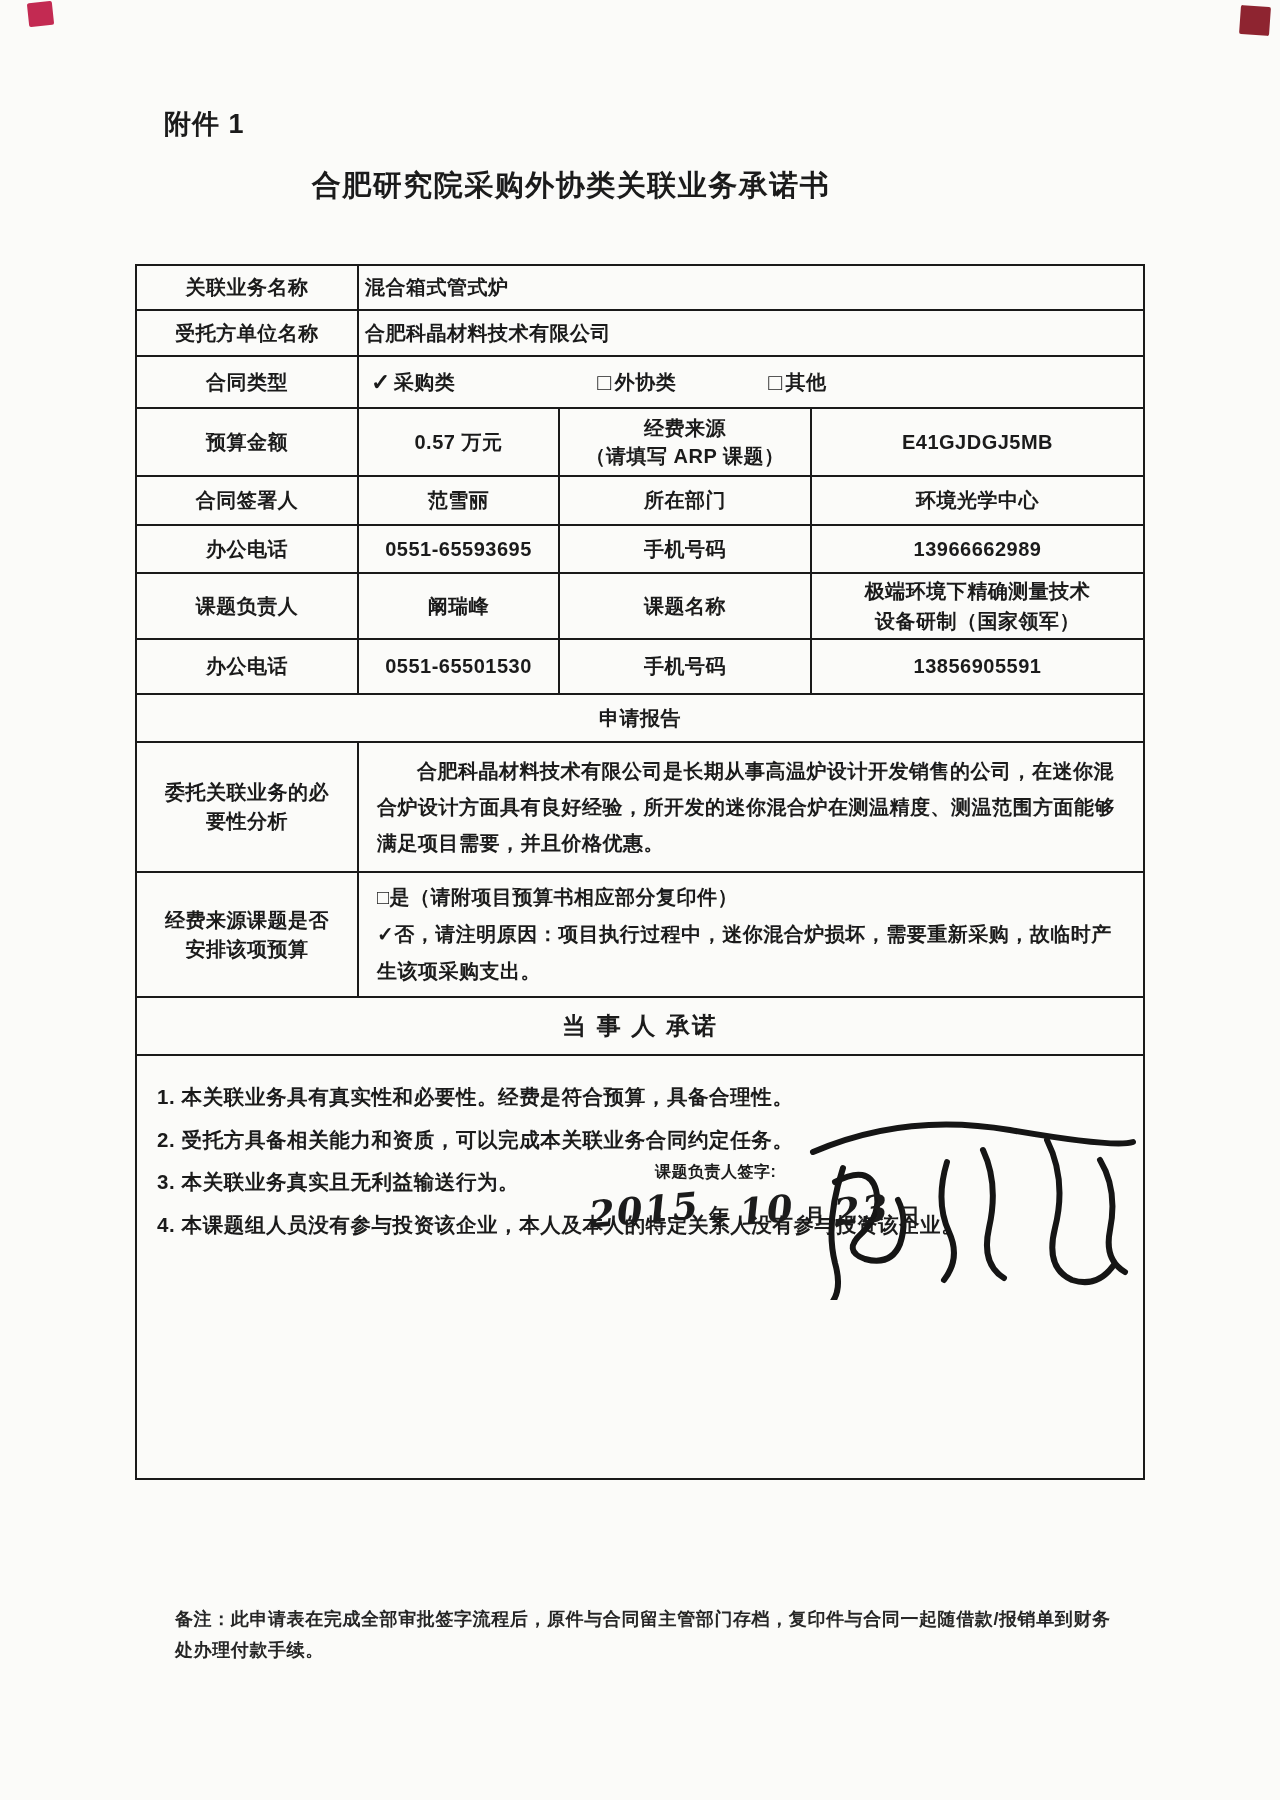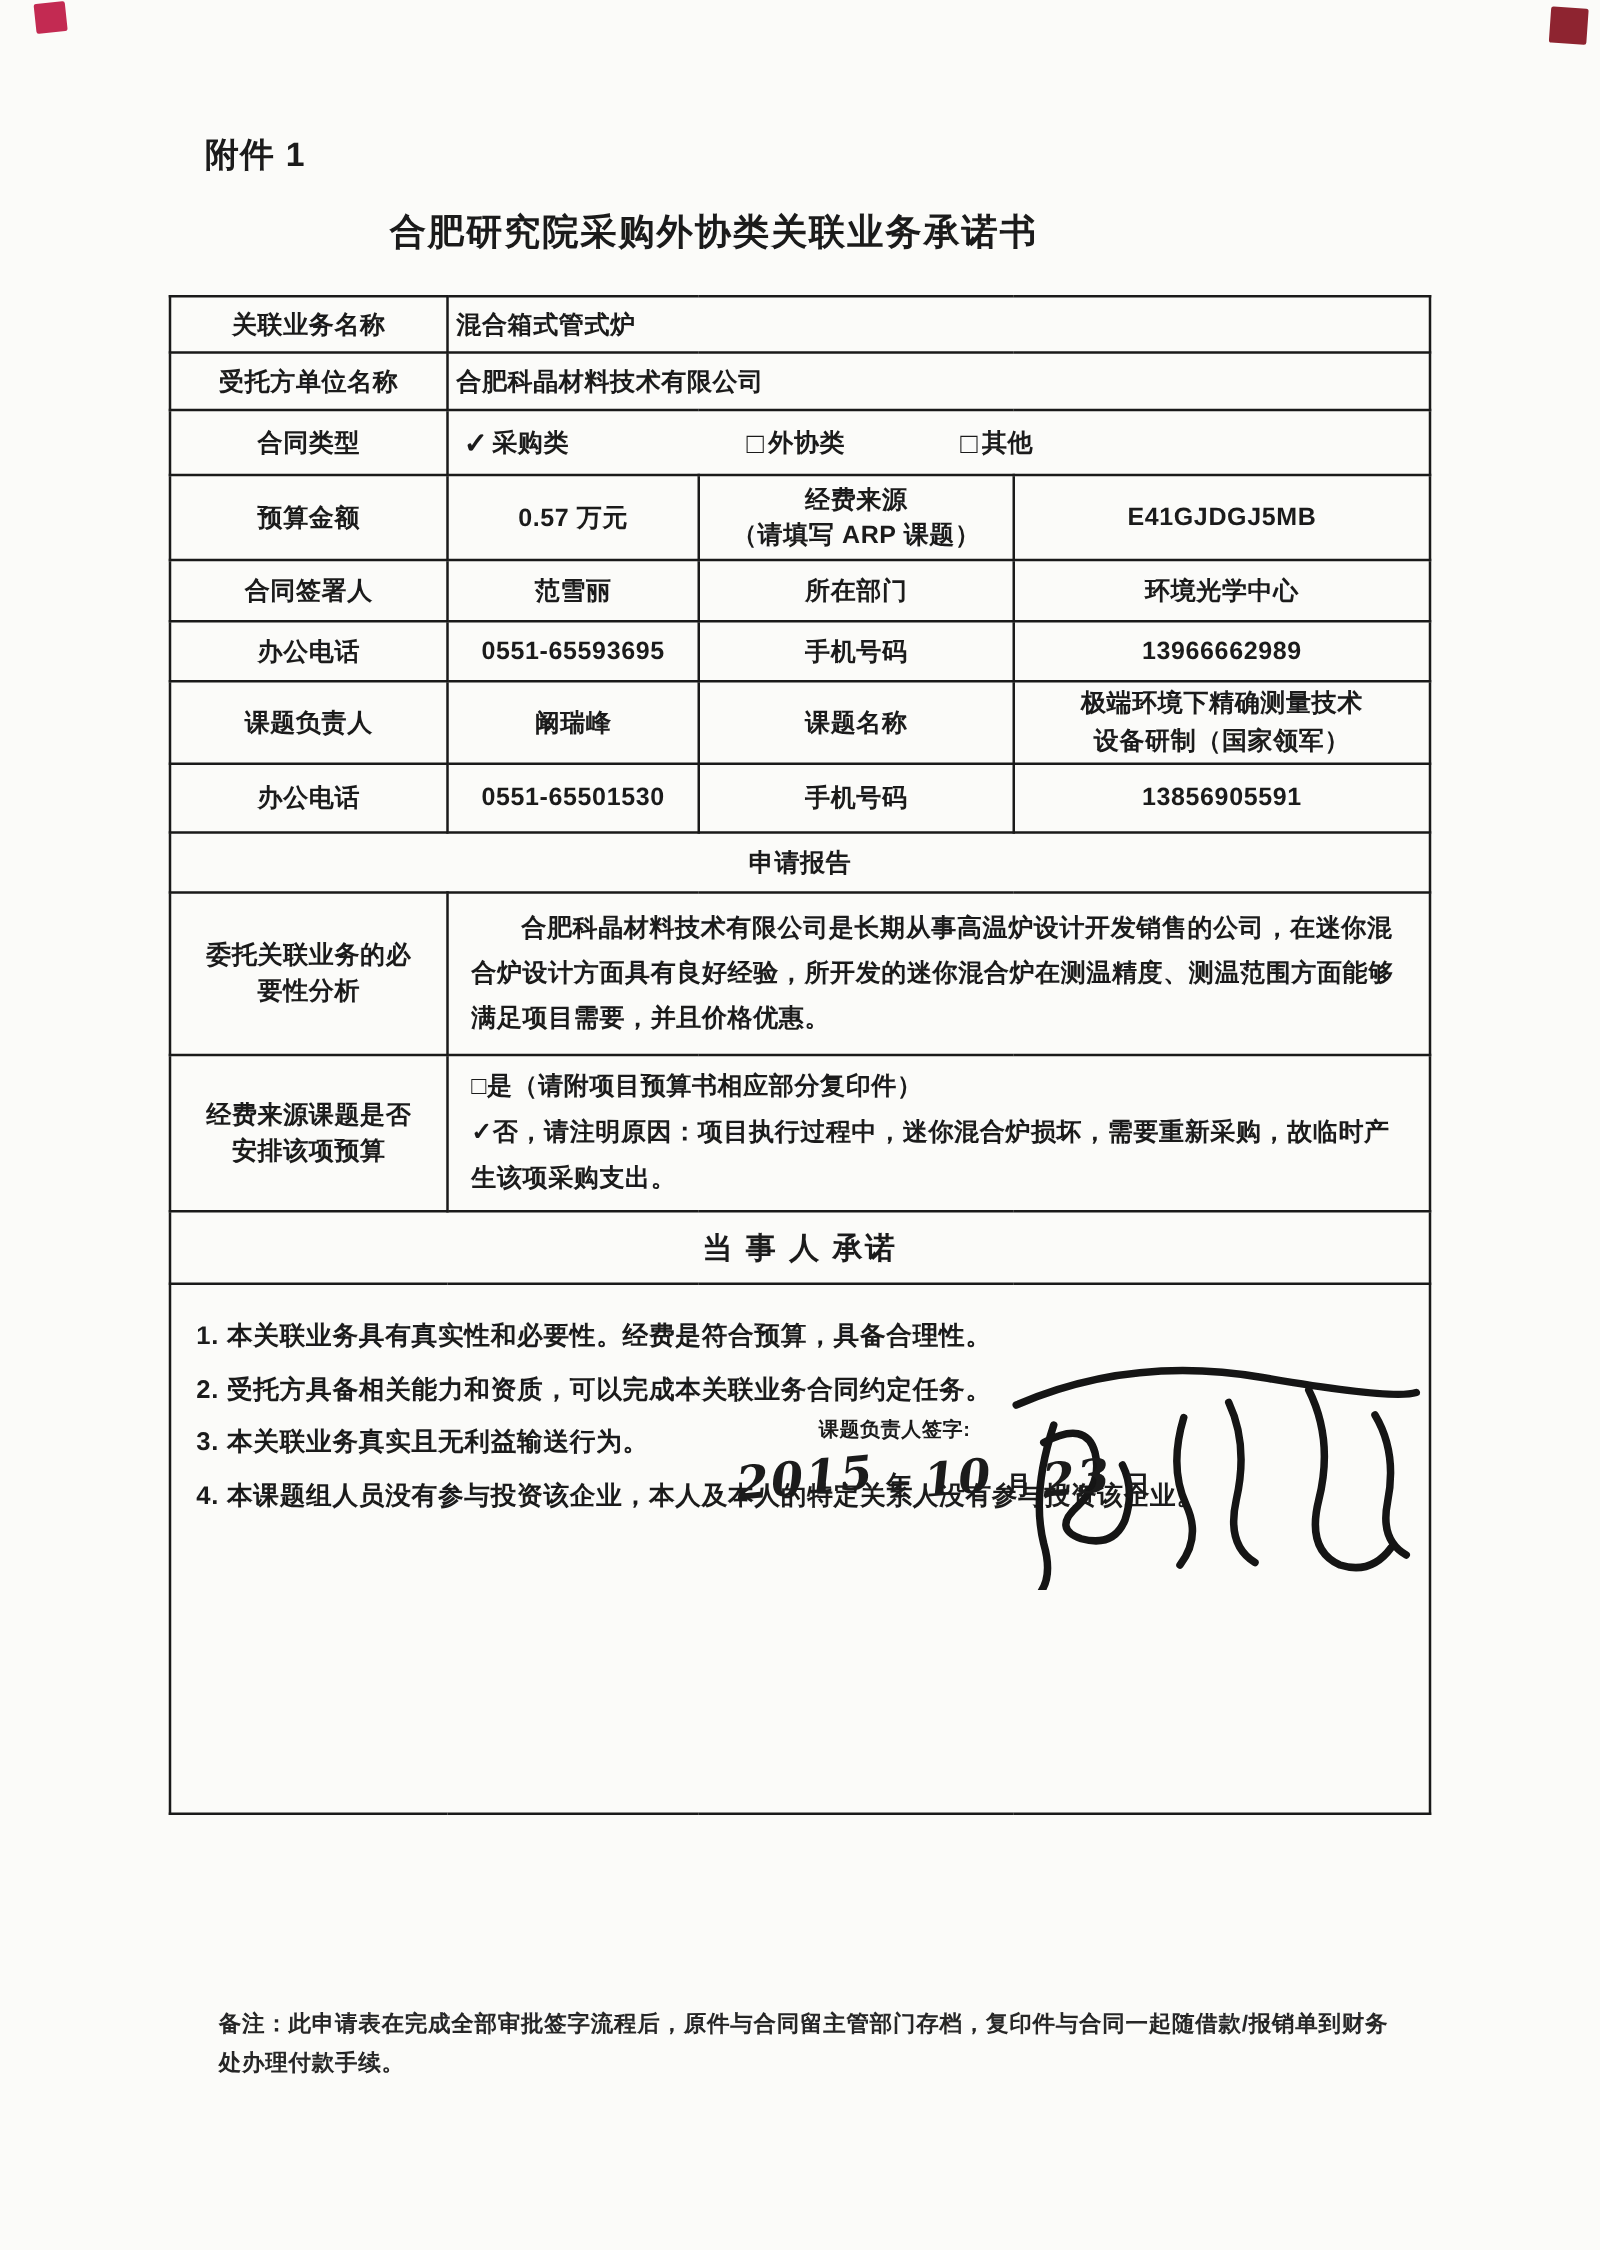--- a/index.html
+++ b/index.html
@@ -15,21 +15,21 @@
 
   
   .corner-mark{position:absolute;border-radius:2px;}
   .corner-mark.tl{left:28px;top:2px;width:25px;height:24px;background:#c32a52;transform:rotate(-6deg);}
   .corner-mark.tr{right:10px;top:6px;width:30px;height:29px;background:#8e2430;transform:rotate(4deg);}
 
   .attachment{position:absolute;left:164px;top:106px;font-size:27px;font-weight:600;letter-spacing:1px;}
   .title{position:absolute;left:135px;top:166px;width:872px;text-align:center;
          font-size:29px;font-weight:800;letter-spacing:1.5px;}
 
-  table.form{position:absolute;left:135px;top:236px;width:1008px;
+  table.form{position:absolute;left:135px;top:264px;width:1008px;
              border-collapse:collapse;table-layout:fixed;}
   table.form td{border:2.5px solid #1a1a1a;padding:2px 6px;font-size:20px;
                 vertical-align:middle;box-sizing:border-box;letter-spacing:0.5px;}
   .lbl{text-align:center;font-weight:700;}
   .lbl .wrapbox{display:inline-block;width:182px;line-height:1.45;}
   .val-left{text-align:left;padding-left:16px;font-weight:600;}
   .val-center{text-align:center;font-weight:600;}
   .num{font-family:"Liberation Sans", sans-serif;font-weight:700;font-size:21px;letter-spacing:0.5px;}
   .preline{white-space:pre-line;line-height:1.4;}
 

